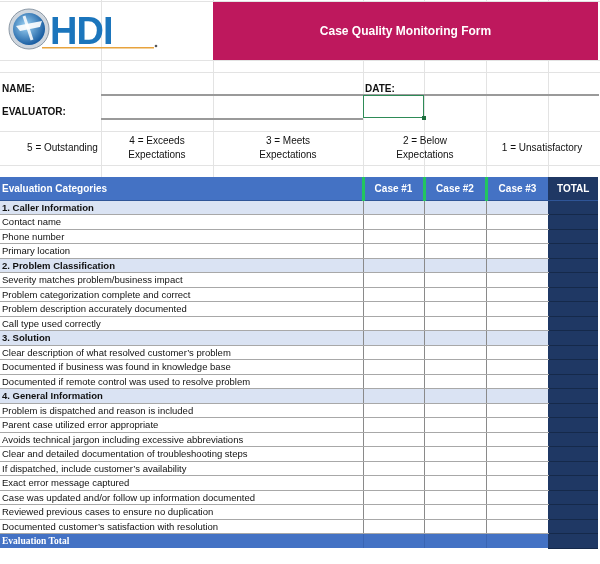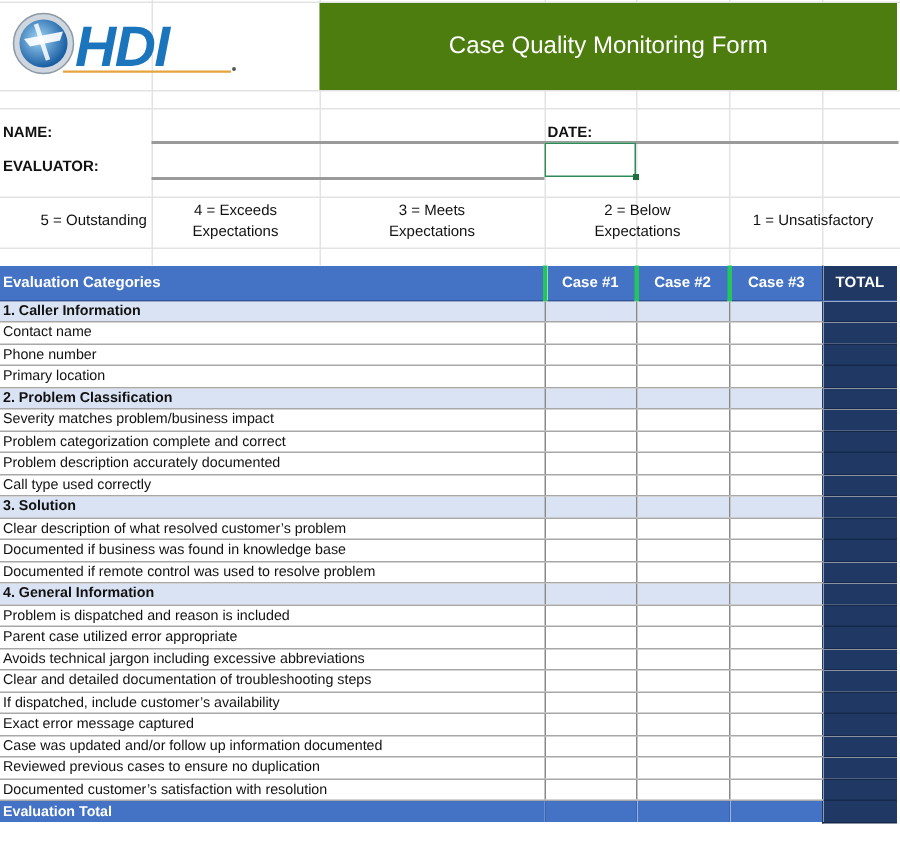--- a/index.html
+++ b/index.html
@@ -2,24 +2,24 @@
 <html><head>
 <meta charset="utf-8">
 <style>
   html, body { margin: 0; padding: 0; background: #ffffff; }
   body { width: 600px; height: 564px; position: relative; overflow: hidden;
          font-family: "Liberation Sans", "DejaVu Sans", sans-serif; color: #111; }
   .gridbg { position: absolute; left: 0; top: 0; width: 600px; height: 177px; }
   .vline { position: absolute; top: 0; width: 1px; background: #e3e3e3; height: 177px; }
   .hline { position: absolute; left: 0; height: 1px; background: #e3e3e3; width: 600px; }
 
-  .logo { position: absolute; left: 6px; top: 6px; width: 160px; height: 46px; font-style: italic; }
+  .logo { position: absolute; left: 6px; top: 6px; width: 160px; height: 46px; }
   .title-band { position: absolute; left: 213px; top: 2px; width: 385px; height: 58px;
-                background: #4d7c0f; color: #fff; display: flex; align-items: center;
-                justify-content: center; font-weight: normal; font-size: 16px; }
+                background: #be185d; color: #fff; display: flex; align-items: center;
+                justify-content: center; font-weight: bold; font-size: 12px; }
 
   .lbl { position: absolute; font-weight: bold; font-size: 10px; }
   .uline { position: absolute; height: 2px; background: #9a9a9a; }
   .date-input { position: absolute; left: 363px; top: 95px; width: 61px; height: 23px;
                 border: 1px solid #2e8b57; box-sizing: border-box; background: #fff; }
   .date-input::after { content: ""; position: absolute; right: -3px; bottom: -3px; width: 4px; height: 4px; background: #1e6e3e; }
   .name-input { position: absolute; left: 101px; top: 95px; width: 262px; height: 23px; border: none; background: transparent; }
 
   .scale { position: absolute; top: 131px; height: 34px; font-size: 10px; text-align: center;
            display: flex; align-items: center; justify-content: center; line-height: 14px; }
@@ -27,21 +27,21 @@
   table.eval { position: absolute; left: 0; top: 177px; border-collapse: collapse; table-layout: fixed; width: 598px; }
   table.eval td, table.eval th { padding: 0 0 0 2px; font-size: 9.5px; height: 14.5px; box-sizing: border-box;
         border-bottom: 1px solid #a8a8a8; white-space: nowrap; overflow: hidden; }
   table.eval th { height: 23px; background: #4472c4; color: #fff; font-weight: bold; font-size: 10px; text-align: left; border-bottom: 1px solid #2f5597; }
   table.eval th.c { text-align: center; padding: 0; border-left: 3px solid #22c55e; }
   table.eval th.tot { background: #1f3864; border-left: 1px solid #1f3864; }
   table.eval td.score { border-left: 1px solid #8a8a8a; padding: 0; }
   table.eval td.total { background: #1f3864; border-left: 1px solid #1f3864; border-bottom: 1px solid #15294a; padding: 0; }
   tr.section td { background: #dae3f3; font-weight: bold; }
   tr.section td.total { background: #1f3864; }
-  tr.grand td { background: #4472c4; color: #fff; font-weight: bold; border-bottom: none; }
+  tr.grand td { background: #4472c4; color: #fff; font-weight: bold; border-bottom: none; font-family: Liberation Serif, serif; }
   tr.grand td.score { border-left: 1px solid #3a65b3; }
   tr.grand td.total { background: #1f3864; }
 </style>
 </head>
 <body>
 
 <div class="gridbg">
   <div class="vline" style="left:101px"></div>
   <div class="vline" style="left:213px"></div>
   <div class="vline" style="left:363px"></div>

